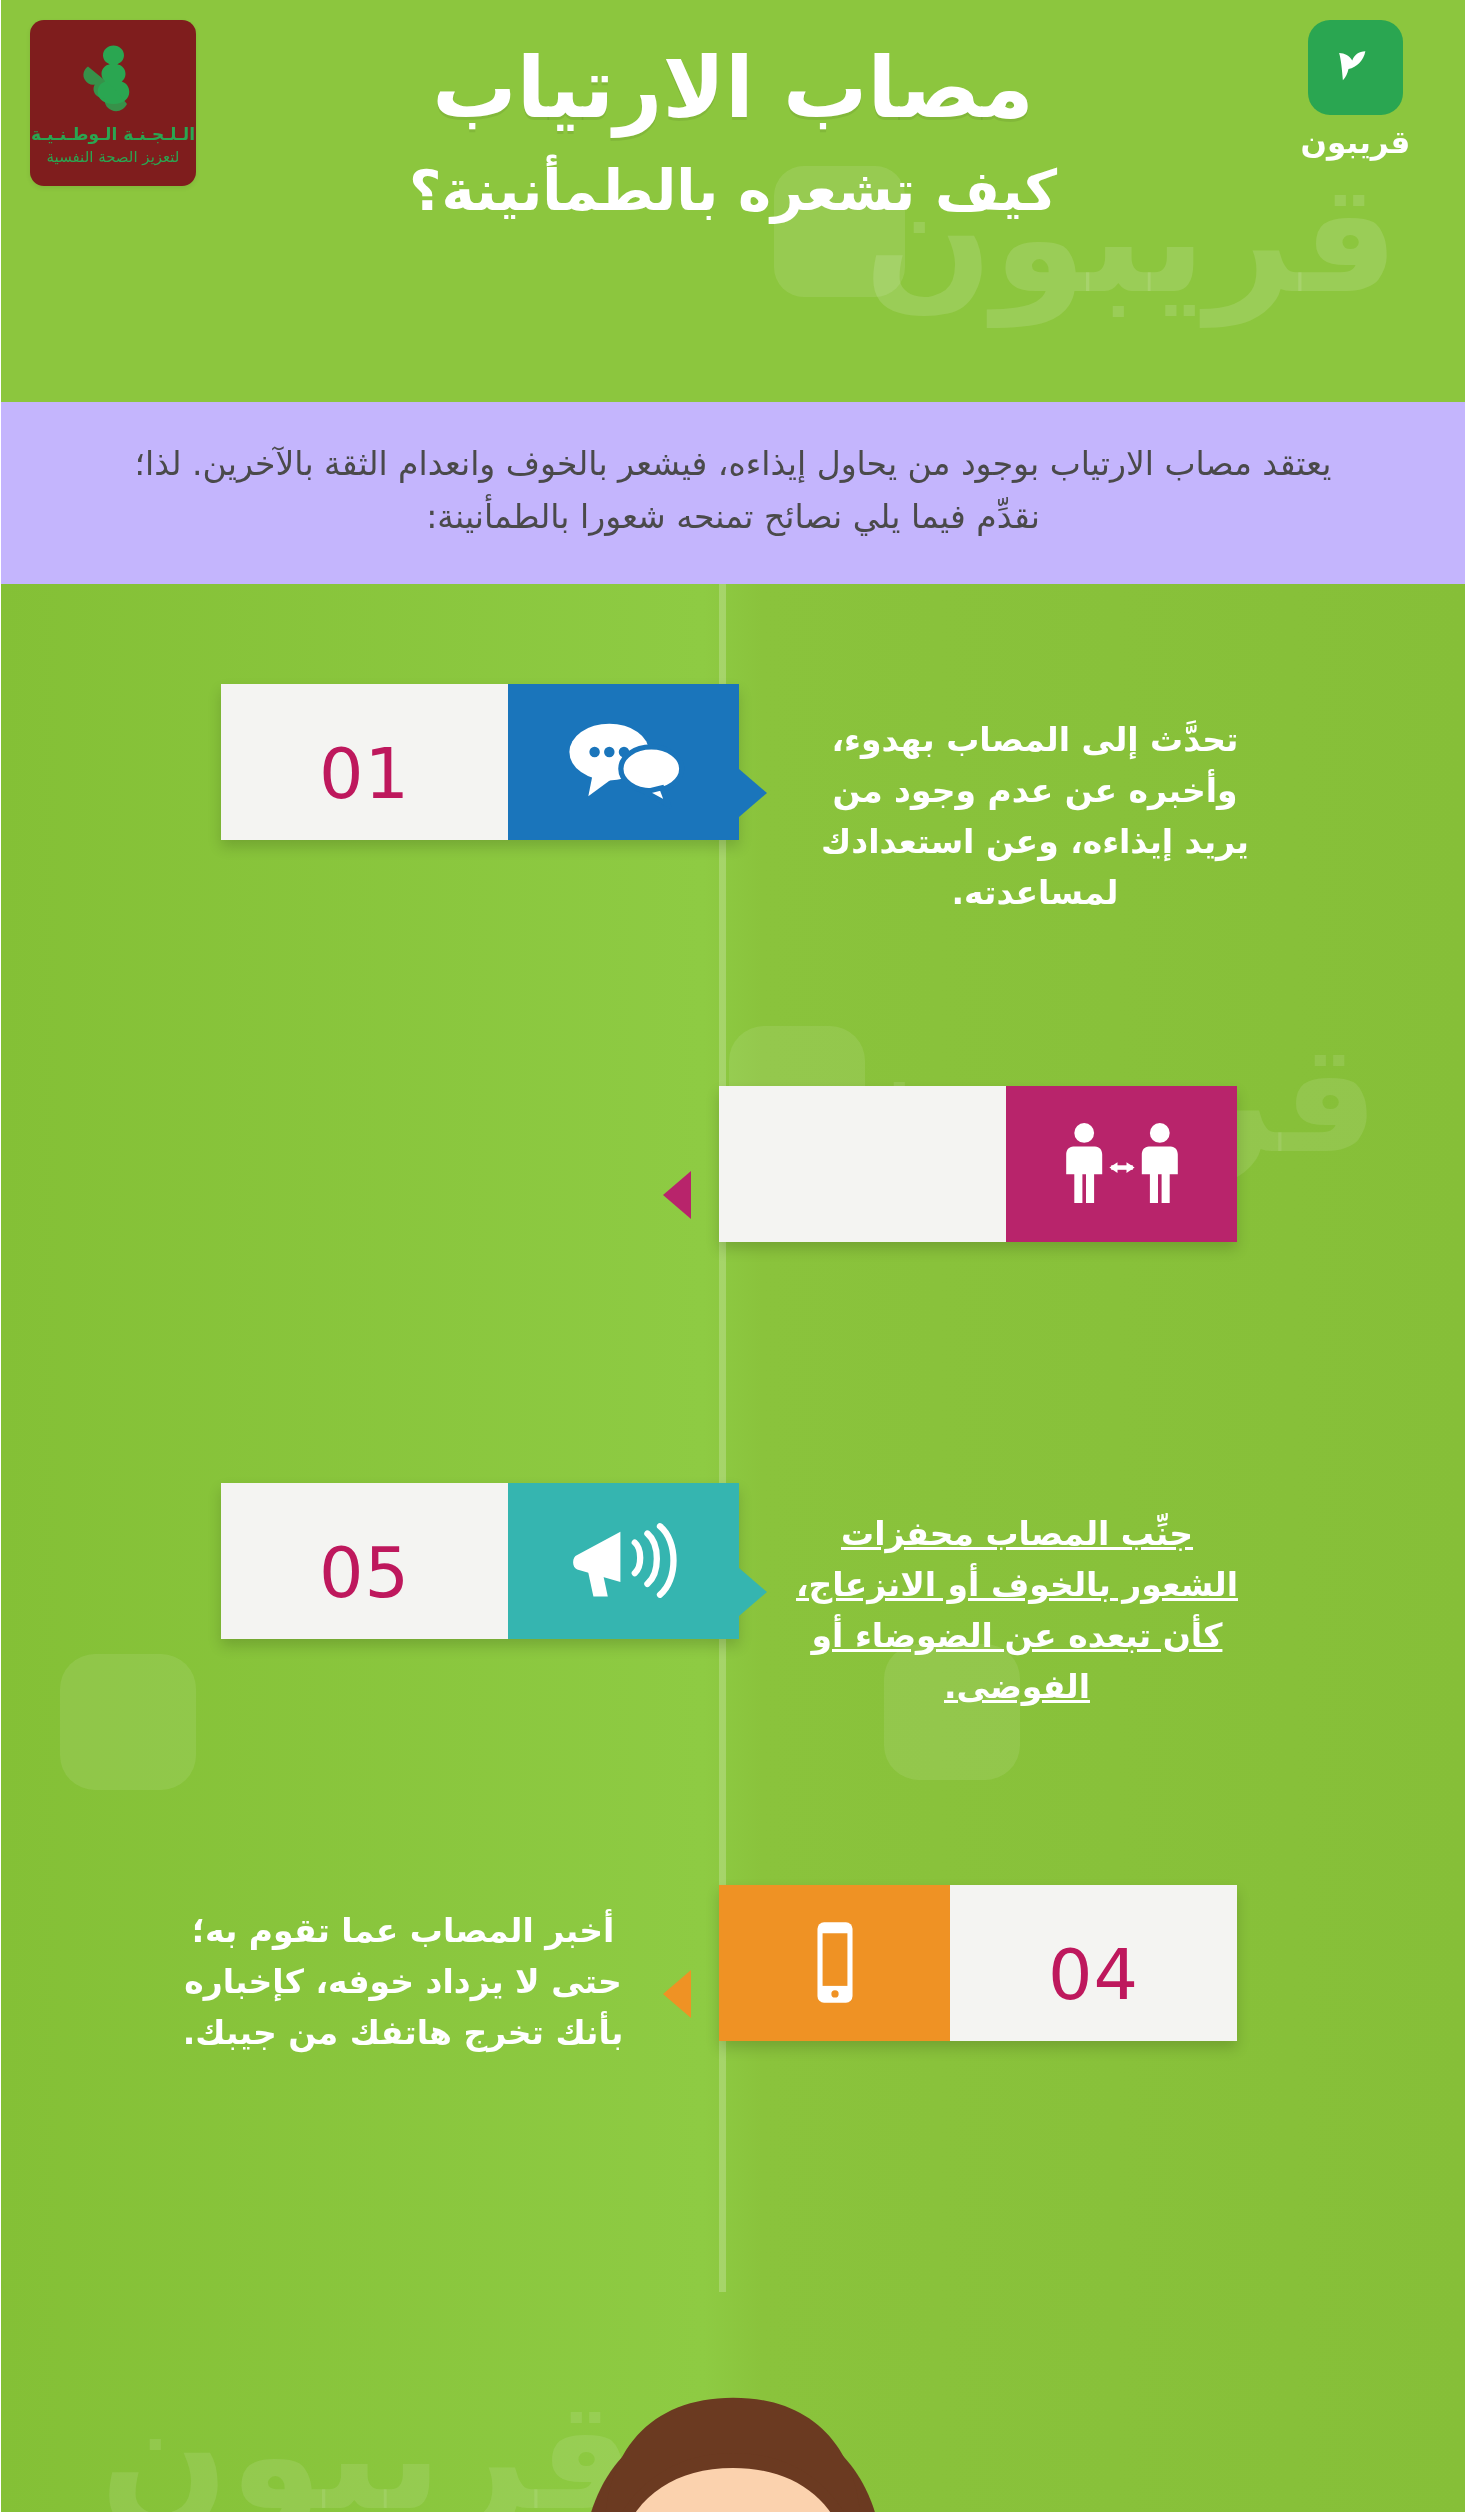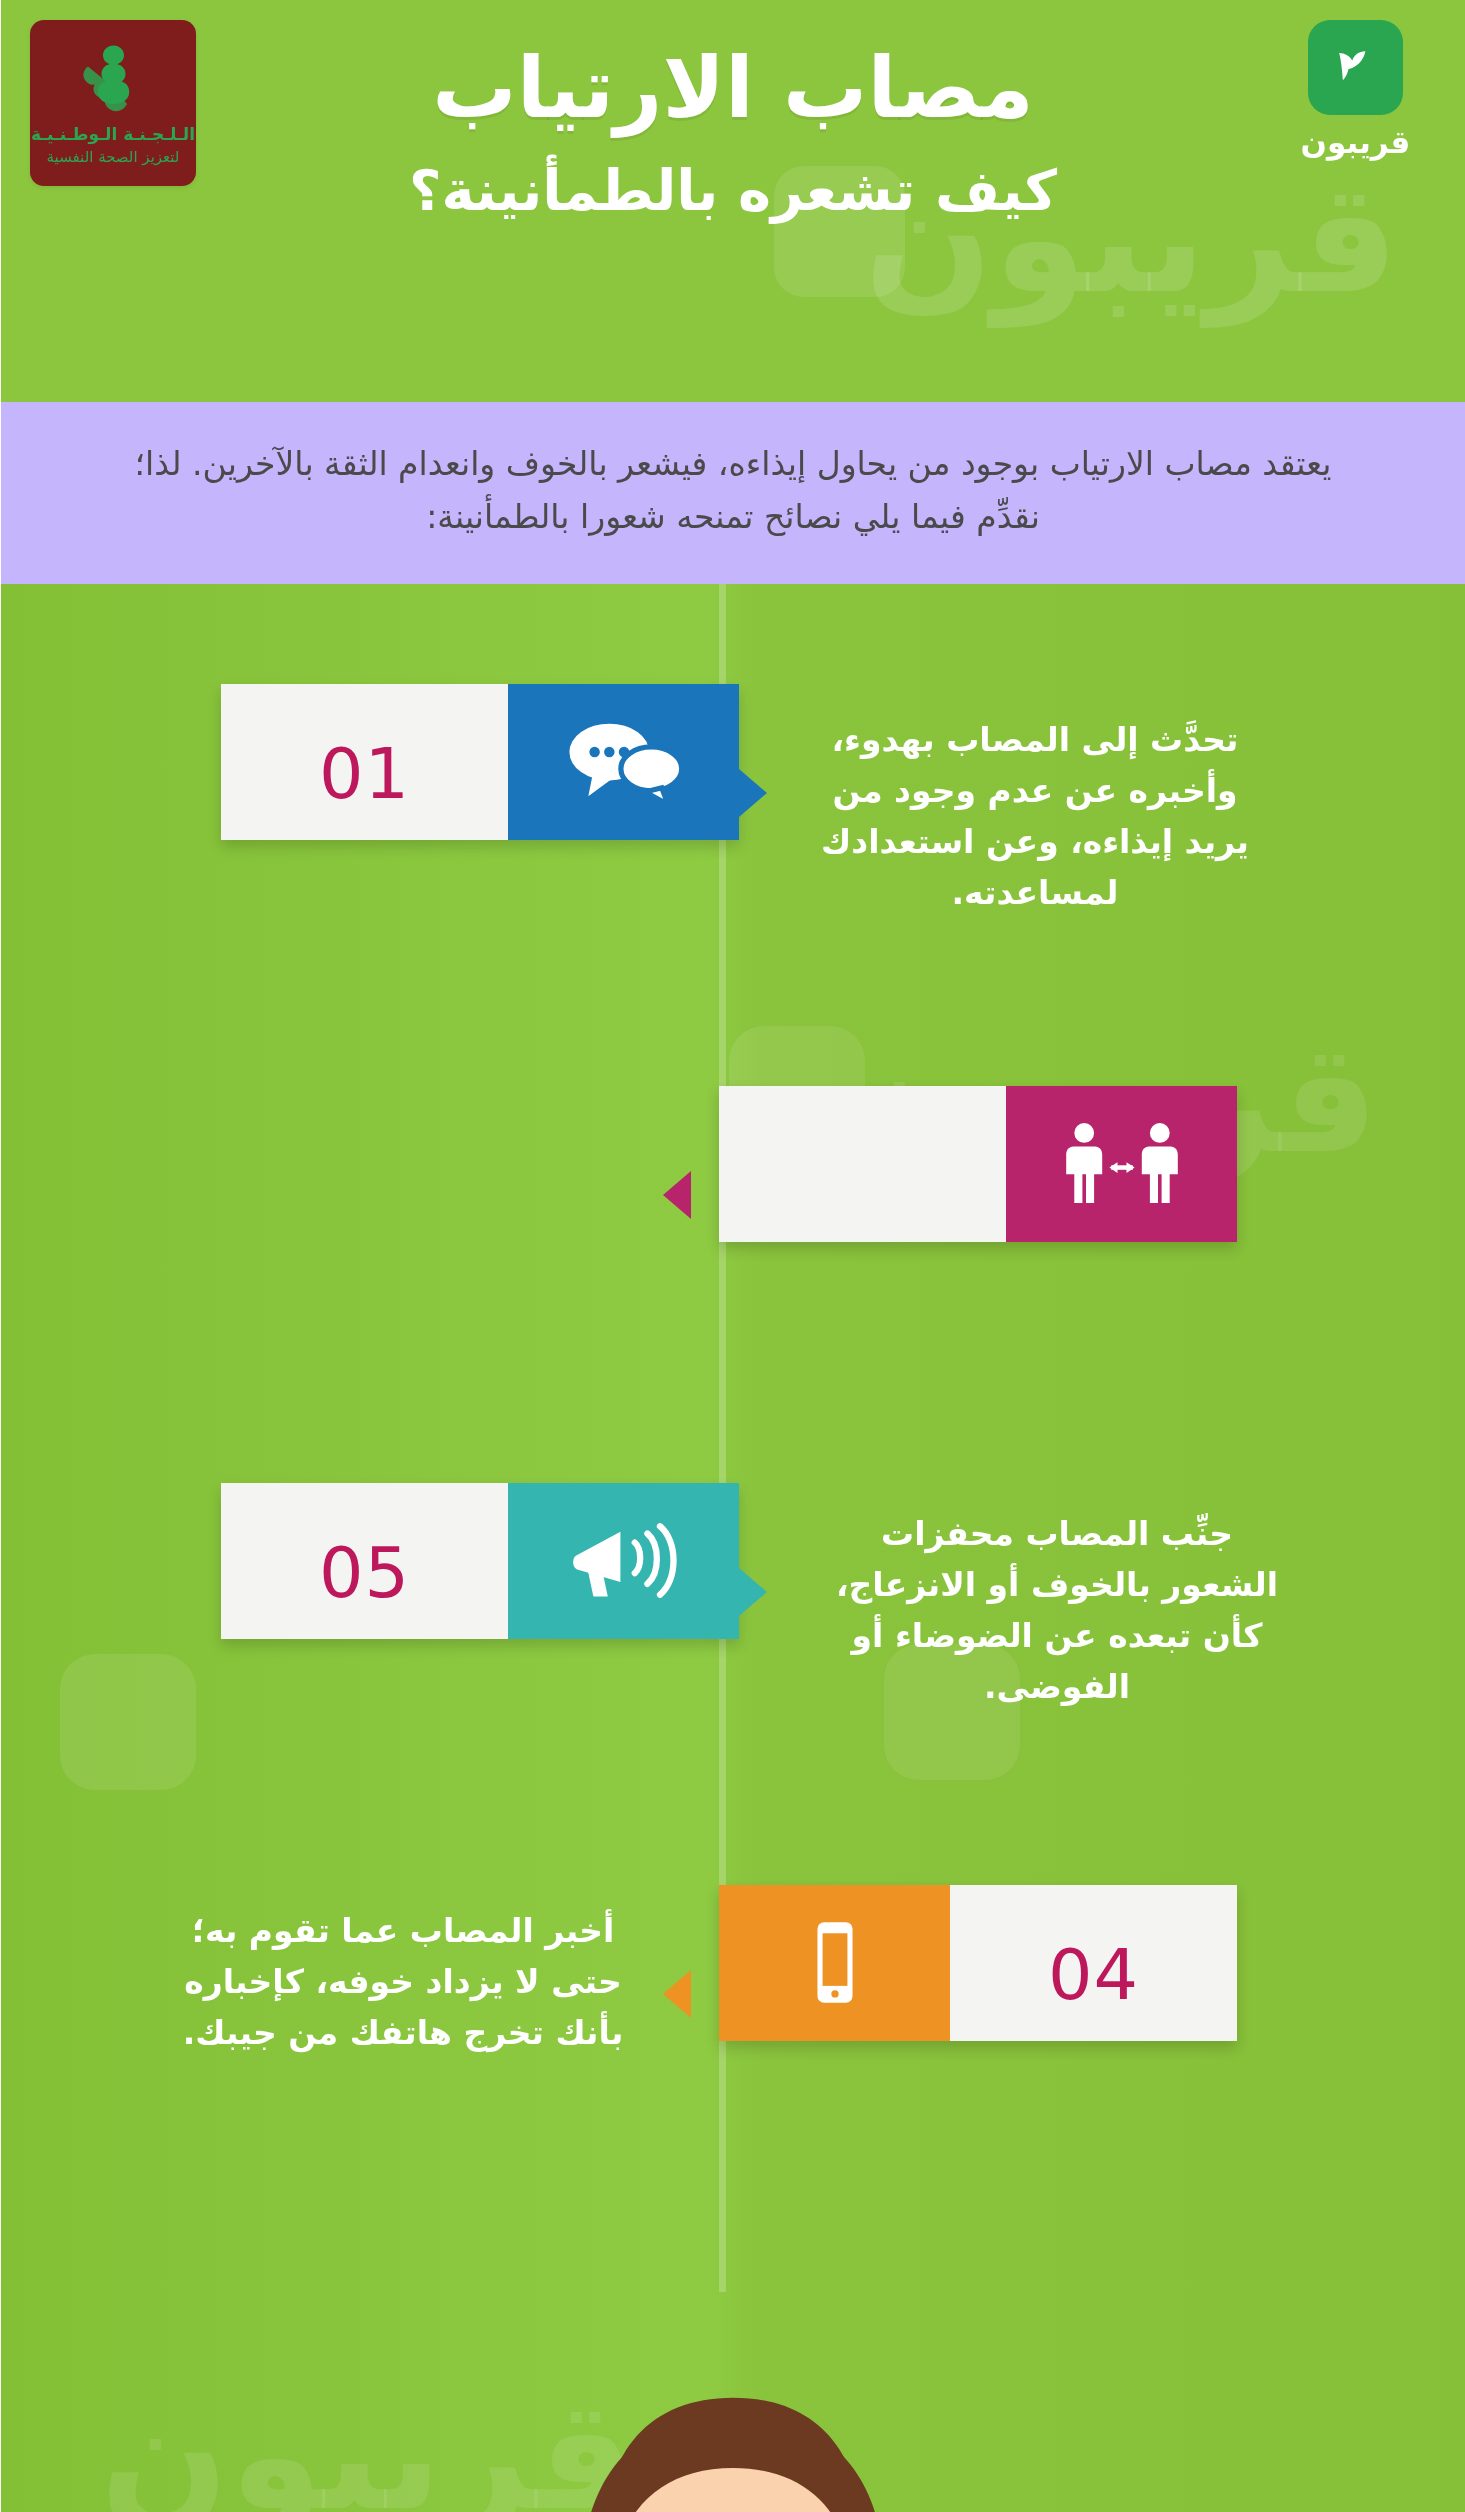--- a/index.html
+++ b/index.html
@@ -349,21 +349,21 @@
               <path d="M30 62h16l6 28H36z"></path>
               <path d="M82 30c8 7 8 27 0 34" fill="none" stroke="#fff" stroke-width="7" stroke-linecap="round"></path>
               <path d="M96 20c14 12 14 44 0 56" fill="none" stroke="#fff" stroke-width="7" stroke-linecap="round"></path>
               <path d="M110 12c20 16 20 60 0 76" fill="none" stroke="#fff" stroke-width="7" stroke-linecap="round"></path>
             </g>
           </svg>
         </div>
         <div class="num-box">05</div>
       </div>
       <div class="arrow arrow-right-t" style="left:739px; top:85px;"></div>
-      <div class="txt txt-left" style="left:836px; top:25px; width:442px;">جنِّب المصاب محفزات الشعور بالخوف أو الانزعاج، كأن تبعده عن الضوضاء أو الفوضى.</div>
+      <div class="txt txt-left" style="left:796px; top:25px; width:442px;text-decoration:underline;">جنِّب المصاب محفزات الشعور بالخوف أو الانزعاج، كأن تبعده عن الضوضاء أو الفوضى.</div>
     </div>
 
     <div class="row row4">
       <div class="card card-right">
         <div class="num-box">04</div>
         <div class="icon-box ic-orange">
           <svg viewBox="0 0 100 130" aria-hidden="true">
             <rect x="26" y="10" width="48" height="110" rx="9" fill="#fff"></rect>
             <rect x="33" y="25" width="34" height="72" fill="#ef9224"></rect>
             <circle cx="50" cy="108" r="5" fill="#ef9224"></circle>

